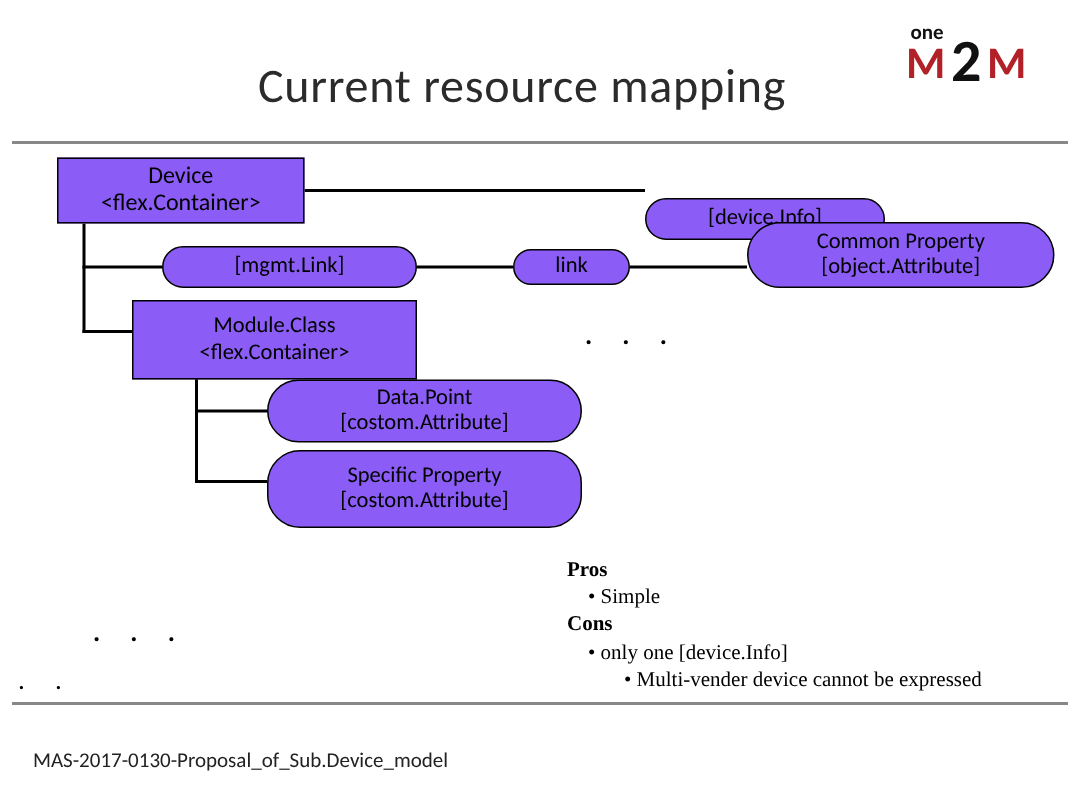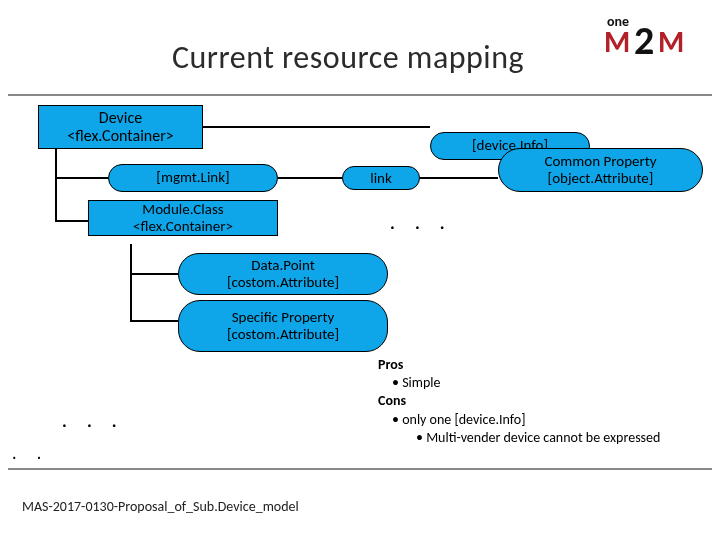--- a/index.html
+++ b/index.html
@@ -32,62 +32,63 @@
   .hr-top {
     position: absolute;
     top: 94px;
     left: 8px;
     right: 8px;
     height: 2px;
     background: #888;
   }
   .node {
     position: absolute;
-    background: #0ea5e9;
+    background: #8b5cf6;
     border: 1.5px solid #000;
     text-align: center;
     font-size: 15px;
     line-height: 1.15;
     display: flex;
     align-items: center;
     justify-content: center;
     flex-direction: column;
     padding: 2px 6px;
   }
   .node.rounded { border-radius: 18px; }
   .big-rounded { border-radius: 22px; }
   .device      { top: 105px; left: 38px;  width: 165px; height: 44px; font-size: 16px; }
   .deviceinfo  { top: 112px; left: 430px; width: 160px; height: 28px; margin-top: 20px; }
   .mgmtlink    { top: 164px; left: 108px; width: 170px; height: 28px; }
-  .link        { top: 166px; left: 342px; width: 78px;  height: 24px; justify-content: flex-end; }
-  .moduleclass { top: 200px; left: 88px;  width: 190px; height: 36px; }
+  .link        { top: 166px; left: 342px; width: 78px;  height: 24px; }
+  .moduleclass { top: 200px; left: 88px;  width: 190px; height: 53px; }
   .datapoint   { top: 253px; left: 178px; width: 210px; height: 42px; }
   .specprop    { top: 300px; left: 178px; width: 210px; height: 52px; }
   .commonprop  { top: 148px; left: 498px; width: 205px; height: 44px; }
   .dots { position: absolute; font-size: 18px; font-weight: bold; letter-spacing: 8px; }
   .dots1 { top: 212px; left: 390px; }
   .dots2 { top: 410px; left: 62px; }
   .dots3 { top: 442px; left: 12px; letter-spacing: 4px; font-weight: normal; }
   .tree-line { position: absolute; background: #000; }
   .v1 { left: 55px; top: 149px; width: 2px; height: 73px; }
   .h1a { left: 55px; top: 177px; width: 53px; height: 2px; }
   .h1b { left: 55px; top: 220px; width: 33px; height: 2px; }
   .v2 { left: 130px; top: 244px; width: 2px; height: 78px; }
   .h2a { left: 130px; top: 273px; width: 48px; height: 2px; }
   .h2b { left: 130px; top: 320px; width: 48px; height: 2px; }
   .h-top-a { left: 203px; top: 126px; width: 227px; height: 2px; }
   .h-top-b { left: 278px; top: 177px; width: 64px; height: 2px; }
   .h-top-c { left: 420px; top: 177px; width: 78px; height: 2px; }
   .proscons {
     position: absolute;
-    top: 356px;
+    top: 372px;
     left: 378px;
     width: 330px;
     font-size: 14px;
     line-height: 1.3;
+    font-family: Liberation Serif, serif;
   }
   .proscons .hdr { font-weight: bold; }
   .proscons ul { list-style: none; padding-left: 14px; }
   .proscons ul li::before { content: "•  "; }
   .proscons ul ul { padding-left: 24px; }
   .hr-bot {
     position: absolute;
     top: 468px;
     left: 8px;
     right: 8px;

